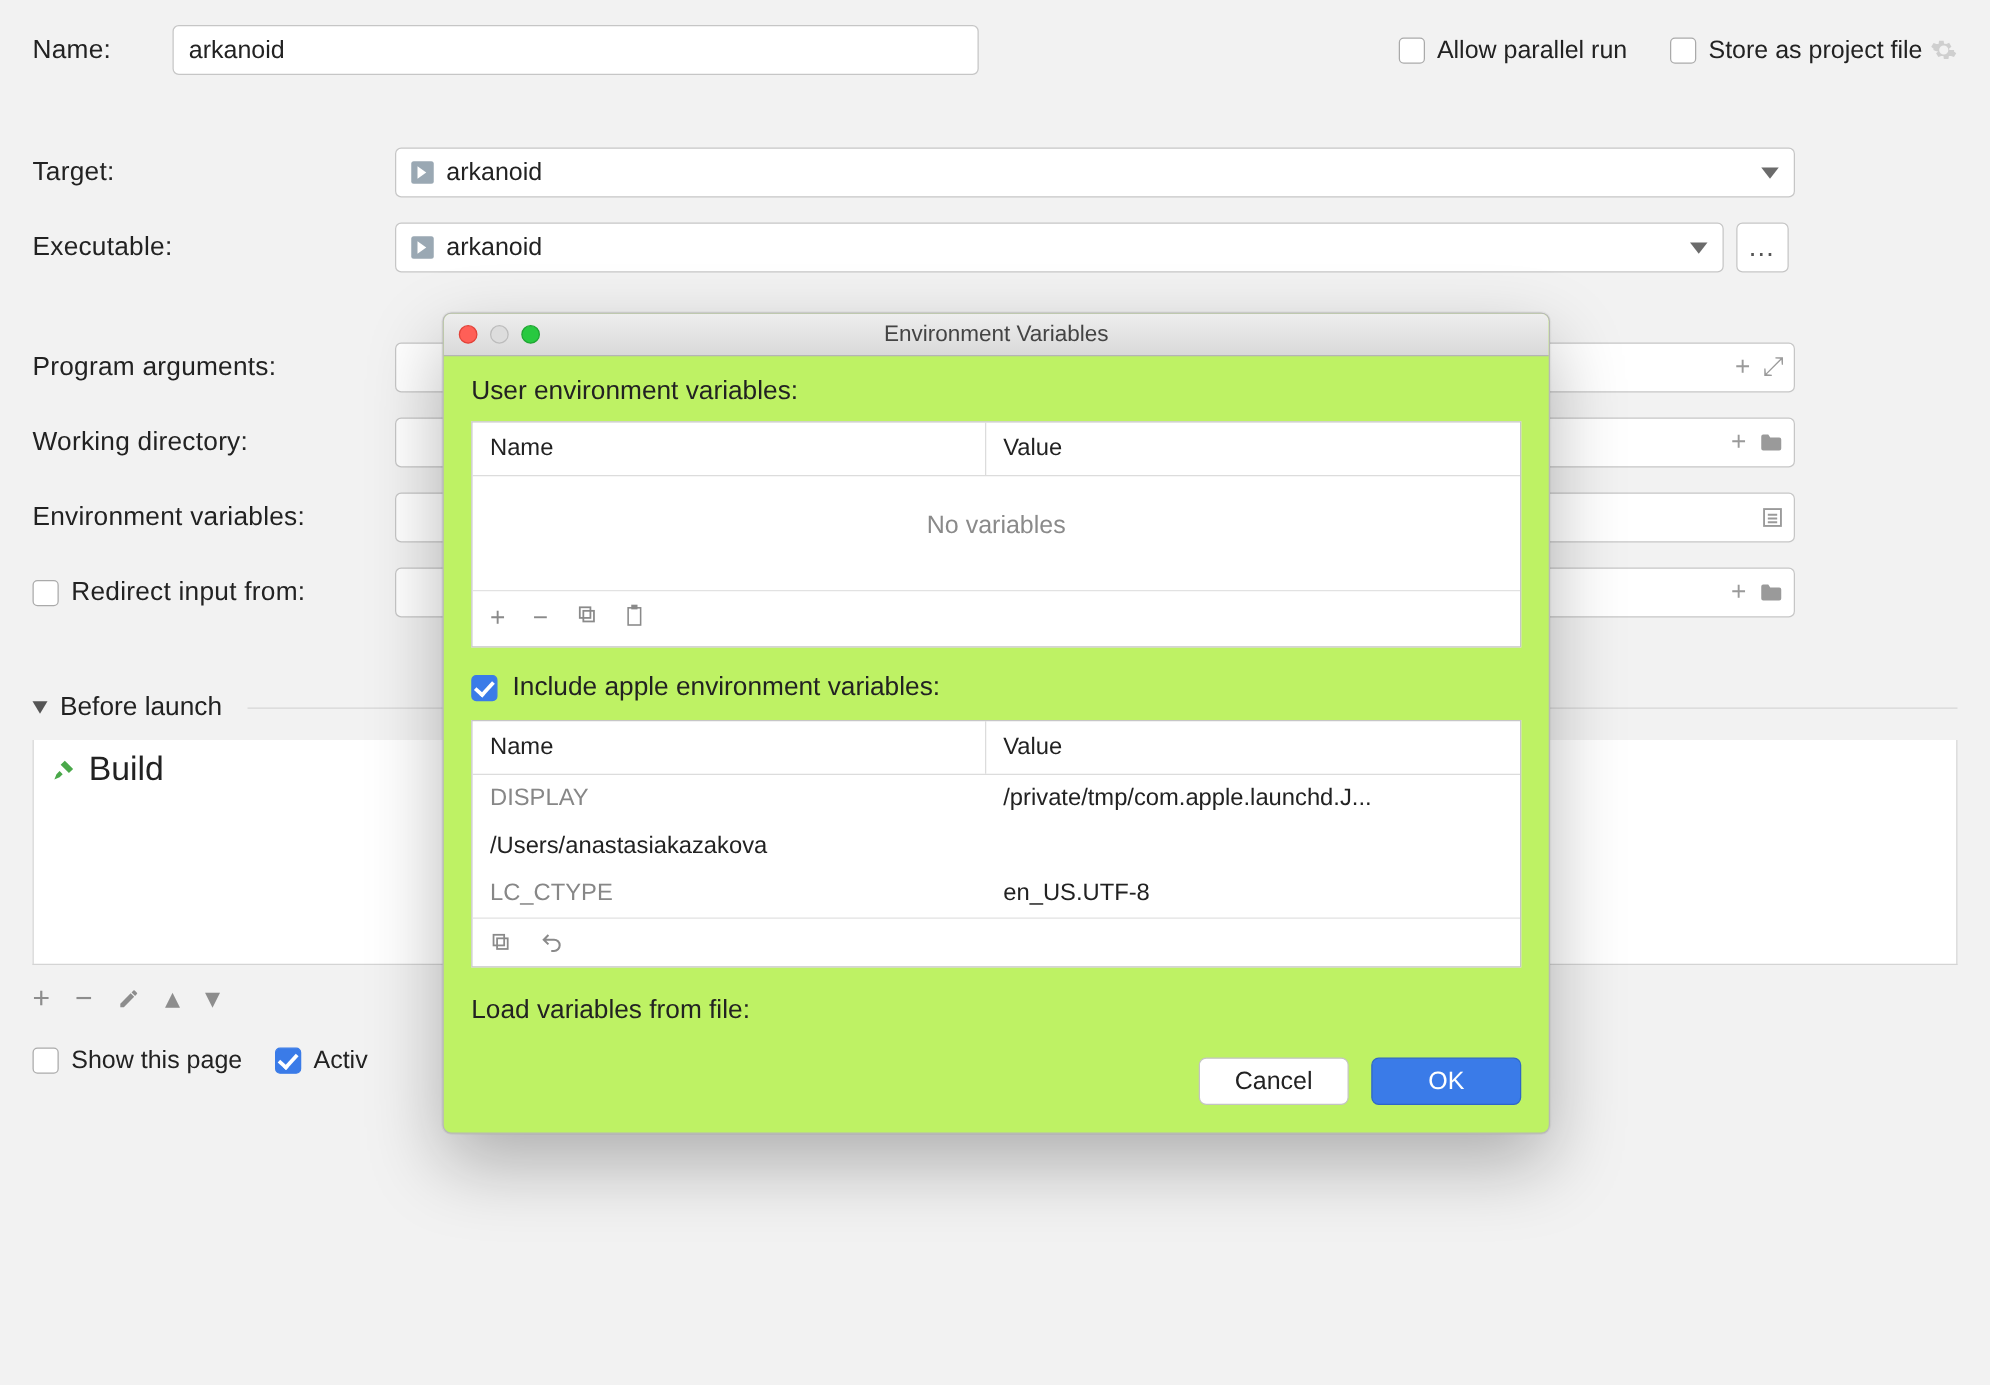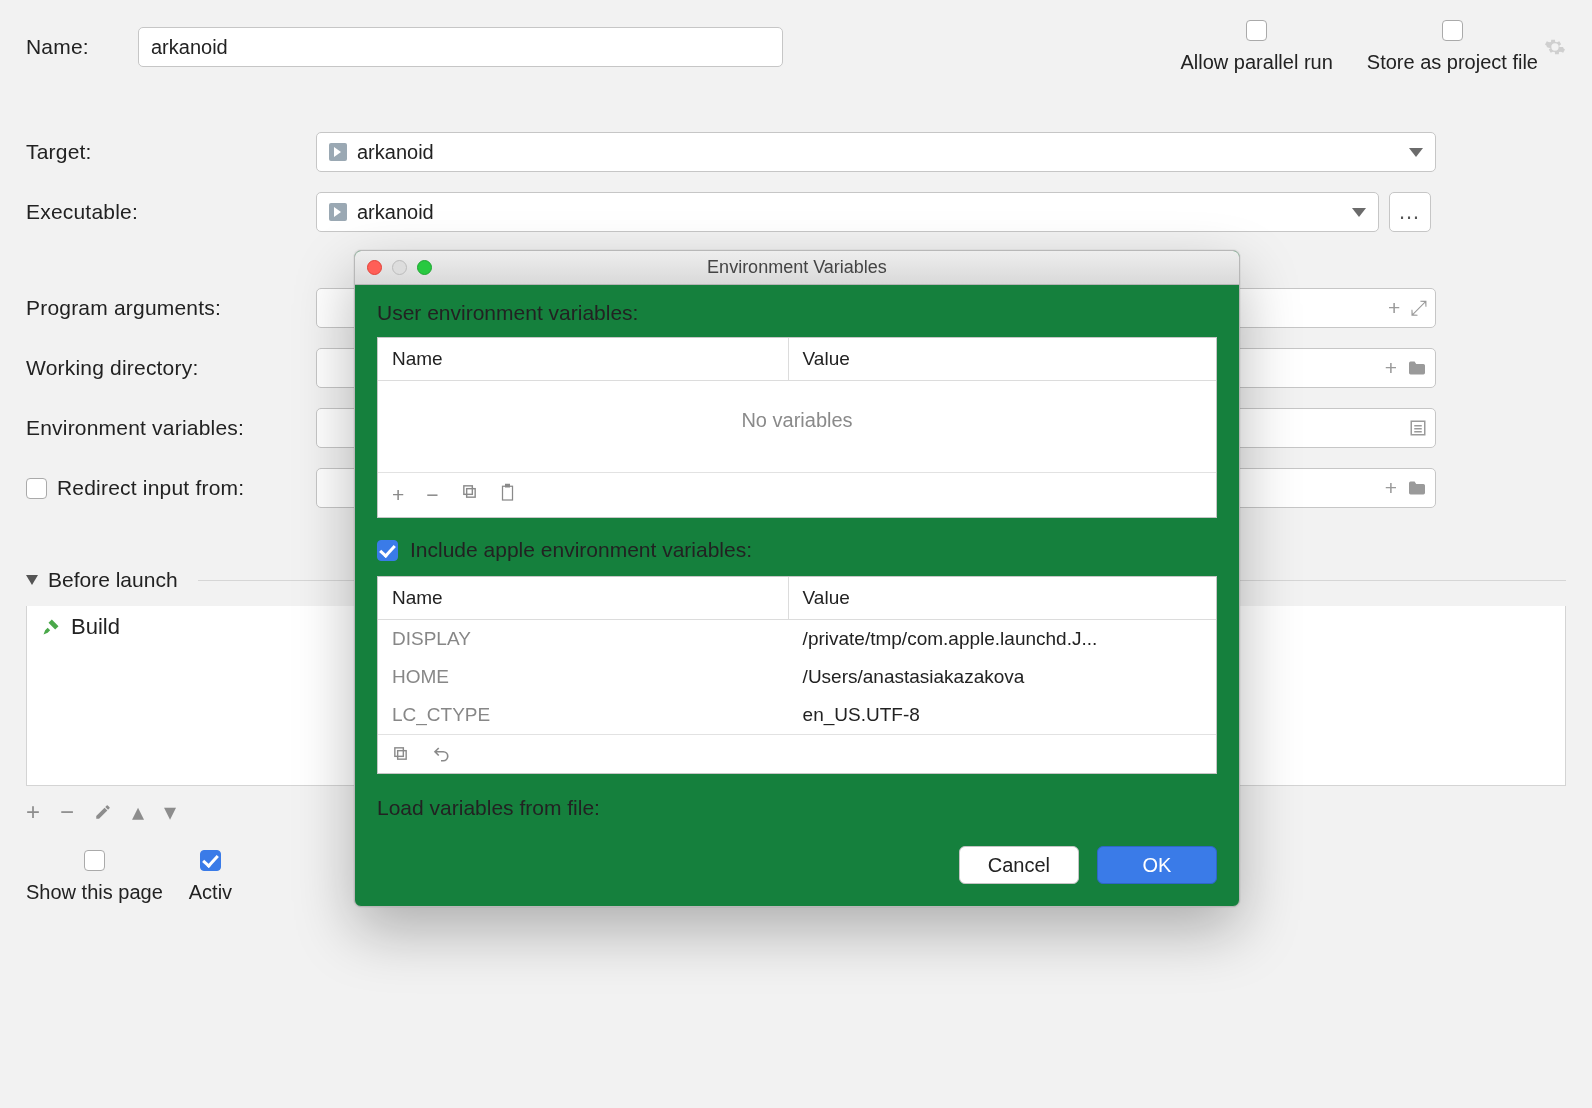--- a/index.html
+++ b/index.html
@@ -25,21 +25,21 @@
     border: 1px solid #c6c6c6;
     border-radius: 5px;
     height: 40px;
     font-size: 20px;
     padding: 0 12px;
     display: flex;
     align-items: center;
   }
   .name-input { width: 645px; }
 
-  .top-cb { display: flex; align-items: center; gap: 10px; font-size: 20px; flex-direction: column; }
+  .top-cb { display: flex; align-items: center; gap: 10px; font-size: 20px; }
   .cb { width: 21px; height: 21px; border: 1px solid #aaa; border-radius: 4px; background: #fff; flex-shrink: 0; }
   .cb.checked { background: #3a7be8; border-color: #3a7be8; position: relative; }
   .cb.checked::after { content: ""; position: absolute; left: 5px; top: 1px; width: 6px; height: 12px; border: solid #fff; border-width: 0 3px 3px 0; transform: rotate(42deg); }
 
   .combo { width: 1077px; justify-content: space-between; }
   .combo-left { display: flex; align-items: center; gap: 10px; }
   .slate-arrow { width: 18px; height: 18px; background: #9aa8b3; position: relative; border-radius: 2px; }
   .slate-arrow::after { content: ""; position: absolute; left: 5px; top: 4px; border-style: solid; border-width: 5px 0 5px 7px; border-color: transparent transparent transparent #fff; }
   .chevron { width: 0; height: 0; border-left: 7px solid transparent; border-right: 7px solid transparent; border-top: 9px solid #6b6b6b; }
 
@@ -52,36 +52,36 @@
 
   
   .section-toggle { display: flex; align-items: center; gap: 10px; margin: 60px 0 14px 0; font-size: 21px; }
   .tri { width: 0; height: 0; border-left: 6px solid transparent; border-right: 6px solid transparent; border-top: 10px solid #555; }
   .section-line { flex: 1; height: 1px; background: #d6d6d6; margin-left: 10px; }
 
   .launch-list {
     width: 100%; height: 180px; background: #fff; border: 1px solid #d4d4d4;
     border-top: none;
   }
-  .launch-item { padding: 8px 14px; display: flex; align-items: center; gap: 10px; font-size: 22px; }
+  .launch-item { padding: 8px 14px; display: flex; align-items: center; gap: 10px; font-size: 27px; }
   .hammer { color: #4aa84a; font-size: 20px; }
 
   .launch-toolbar { display: flex; align-items: center; gap: 20px; margin-top: 12px; color: #8d8d8d; font-size: 24px; font-weight: 300; }
   .launch-toolbar span { cursor: default; }
 
   .bottom-cb-row { display: flex; align-items: center; gap: 26px; margin-top: 24px; }
 
   .gear { color: #b8b8b8; font-size: 22px; margin-left: 6px; }
 
   
   .dialog {
     position: absolute;
     left: 354px; top: 250px;
     width: 886px;
-    background: #15803d;
+    background: #bef264;
     border: 1px solid #b8b8b8;
     border-radius: 7px;
     box-shadow: 0 24px 60px rgba(0,0,0,.28), 0 0 0 1px rgba(0,0,0,.04);
     overflow: hidden;
   }
   .titlebar {
     height: 34px;
     background: linear-gradient(#eeeeee, #d9d9d9);
     border-bottom: 1px solid #b5b5b5;
     display: flex; align-items: center;
@@ -331,21 +331,20 @@
       <div class="d-thead">
         <div class="col-name">Name</div>
         <div class="col-value">Value</div>
       </div>
       <div class="d-rows" id="sys-rows">
           <div class="d-row">
             <div class="col-name">DISPLAY</div>
             <div class="col-value">/private/tmp/com.apple.launchd.J...</div>
           </div>
           <div class="d-row">
-            <div class="col-name">HOME</div>
             <div class="col-value">/Users/anastasiakazakova</div>
           </div>
           <div class="d-row">
             <div class="col-name">LC_CTYPE</div>
             <div class="col-value">en_US.UTF-8</div>
           </div>
         </div>
       <div class="d-toolbar">
         <span>
           <svg width="17" height="17" viewBox="0 0 24 24">

